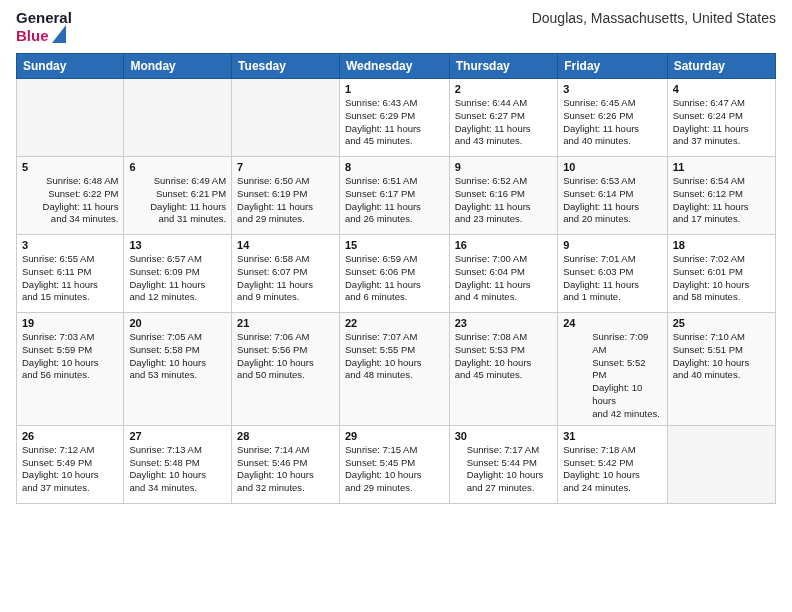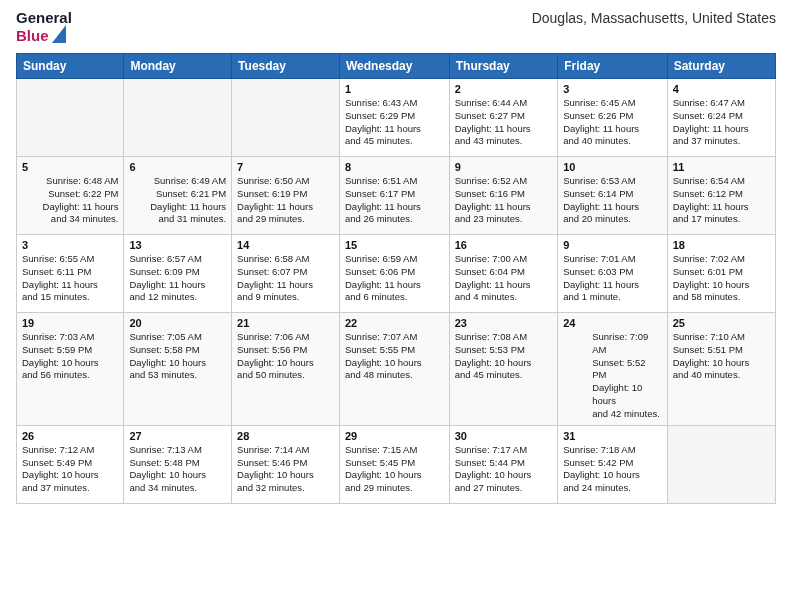--- a/index.html
+++ b/index.html
@@ -344,21 +344,21 @@
           </td>
           <td>
             <div class="day-num">29</div>
             <div class="day-info" style="white-space: pre-line;">Sunrise: 7:15 AM
 Sunset: 5:45 PM
 Daylight: 10 hours
 and 29 minutes.</div>
           </td>
           <td>
             <div class="day-num">30</div>
-            <div class="day-info" style="white-space: pre-line;">Sunrise: 7:17 AM
+            <div class="day-info" style="white-space: pre-line; margin-left: 12px;">Sunrise: 7:17 AM
 Sunset: 5:44 PM
 Daylight: 10 hours
 and 27 minutes.</div>
           </td>
           <td>
             <div class="day-num">31</div>
             <div class="day-info" style="white-space: pre-line;">Sunrise: 7:18 AM
 Sunset: 5:42 PM
 Daylight: 10 hours
 and 24 minutes.</div>

